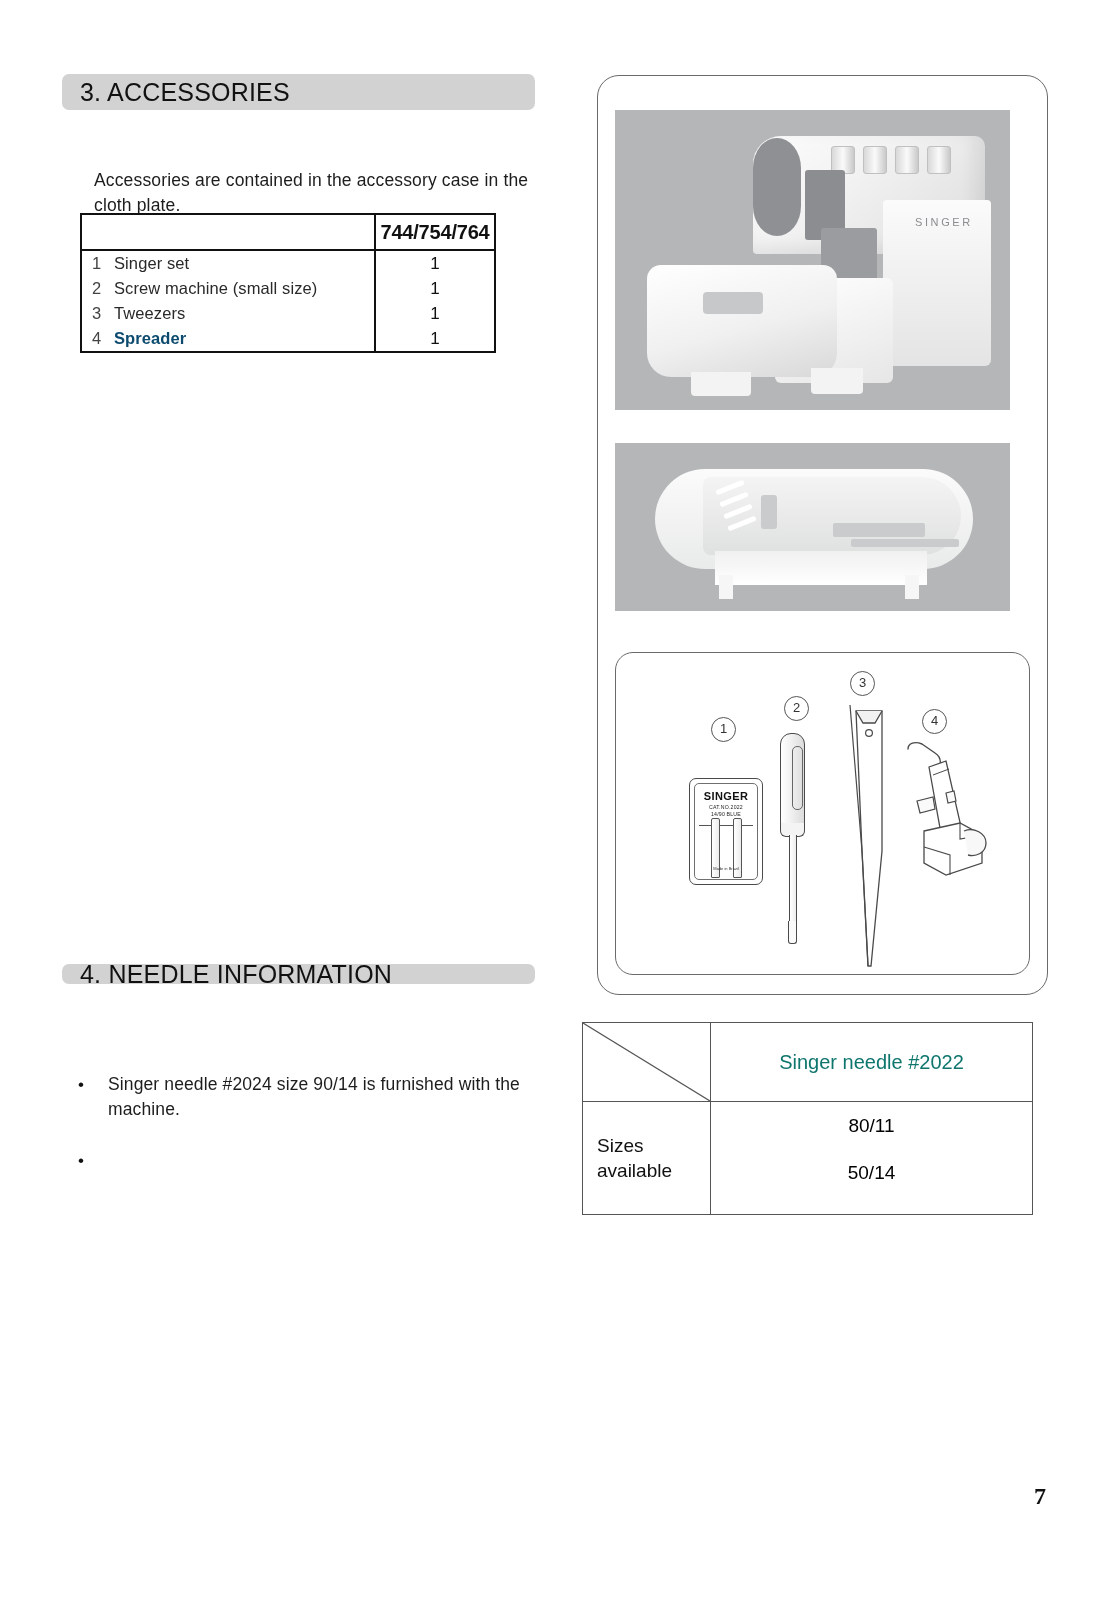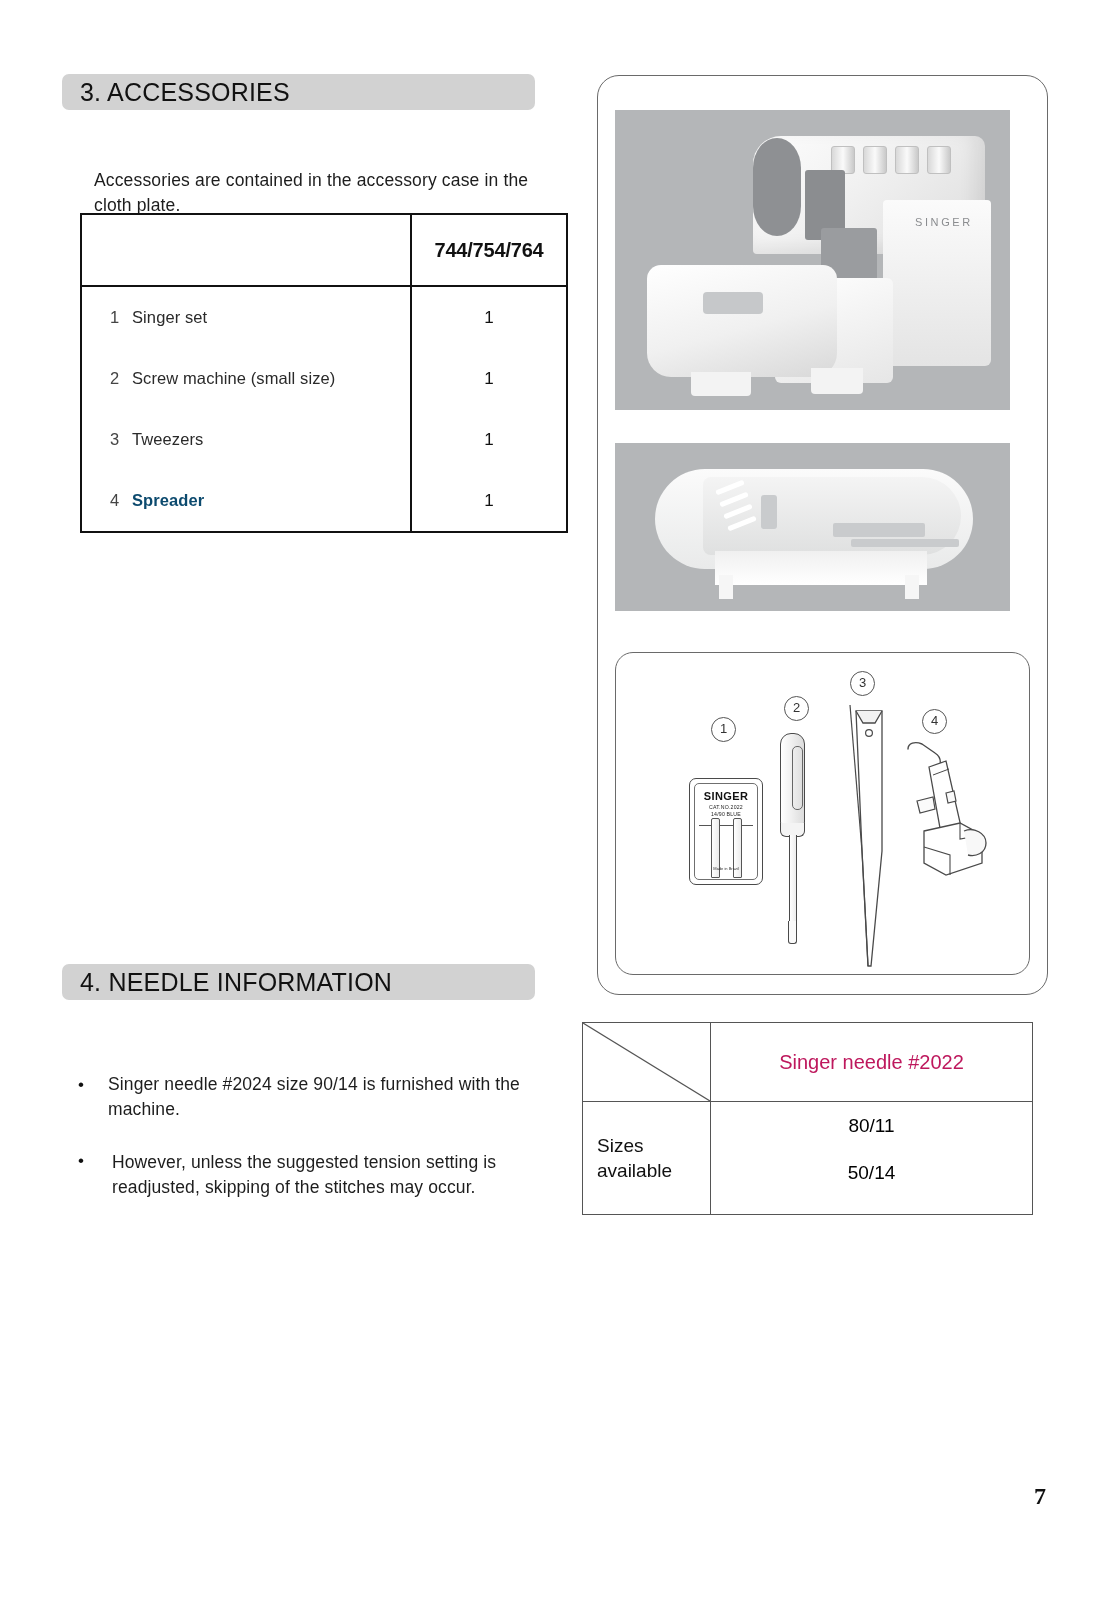--- a/index.html
+++ b/index.html
@@ -26,21 +26,21 @@
   }
   .section-bar .section-title {
     font-size: 25px;
     font-weight: 400;
     letter-spacing: 0.2px;
     color: #111;
     padding-left: 18px;
   }
 
   #bar-accessories { left: 62px; top: 74px; width: 473px; height: 36px; }
-  #bar-needle      { left: 62px; top: 964px; width: 473px; height: 36px; }
+  #bar-needle      { left: 62px; top: 964px; width: 473px; height: 20px; }
 
   
   #accessories-intro {
     position: absolute;
     left: 94px;
     top: 150px;
     width: 450px;
     font-size: 17.5px;
     line-height: 25px;
     color: #1d1d1d;
@@ -51,21 +51,21 @@
   #accessories-table {
     position: absolute;
     left: 80px;
     top: 213px;
     width: 414px;
     border-collapse: collapse;
     table-layout: fixed;
   }
   #accessories-table td, #accessories-table th {
     border: 2px solid #111;
-    padding: 18px;
+    padding: 0;
     vertical-align: middle;
   }
   #accessories-table .col-name  { width: 292px; }
   #accessories-table .col-count { width: 118px; }
 
   #accessories-table thead td {
     height: 34px;
   }
   #accessories-table .hdr-model {
     text-align: center;
@@ -405,21 +405,21 @@
     position: relative;
     height: 78px;
     overflow: hidden;
   }
   .nt-diag svg { position: absolute; left: 0; top: 0; }
 
   .nt-head {
     text-align: center;
     font-size: 20px;
     height: 78px;
-    color: #be185d;
+    color: #0f766e;
   }
   .nt-sizes-label {
     font-size: 19px;
     line-height: 25px;
     padding-left: 14px;
     color: #111;
   }
   .nt-sizes-values {
     text-align: center;
     font-size: 19px;
@@ -598,21 +598,20 @@
 <div id="needle-bullets">
     <div class="bullet-row">
       <div class="bullet-dot">•</div>
       <div>
         <div class="bullet-text">Singer needle #2024 size 90/14 is furnished with the machine.</div>
       </div>
     </div>
     <div class="bullet-row">
       <div class="bullet-dot">•</div>
       <div>
-        <div class="bullet-text bullet-sub">However, unless the suggested tension setting is readjusted, skipping of the stitches may occur.</div>
       </div>
     </div>
   </div>
 
 <table id="needle-table">
   <tbody>
     <tr>
       <td class="nt-col-label">
         <div class="nt-diag">
           <svg width="127" height="78">

